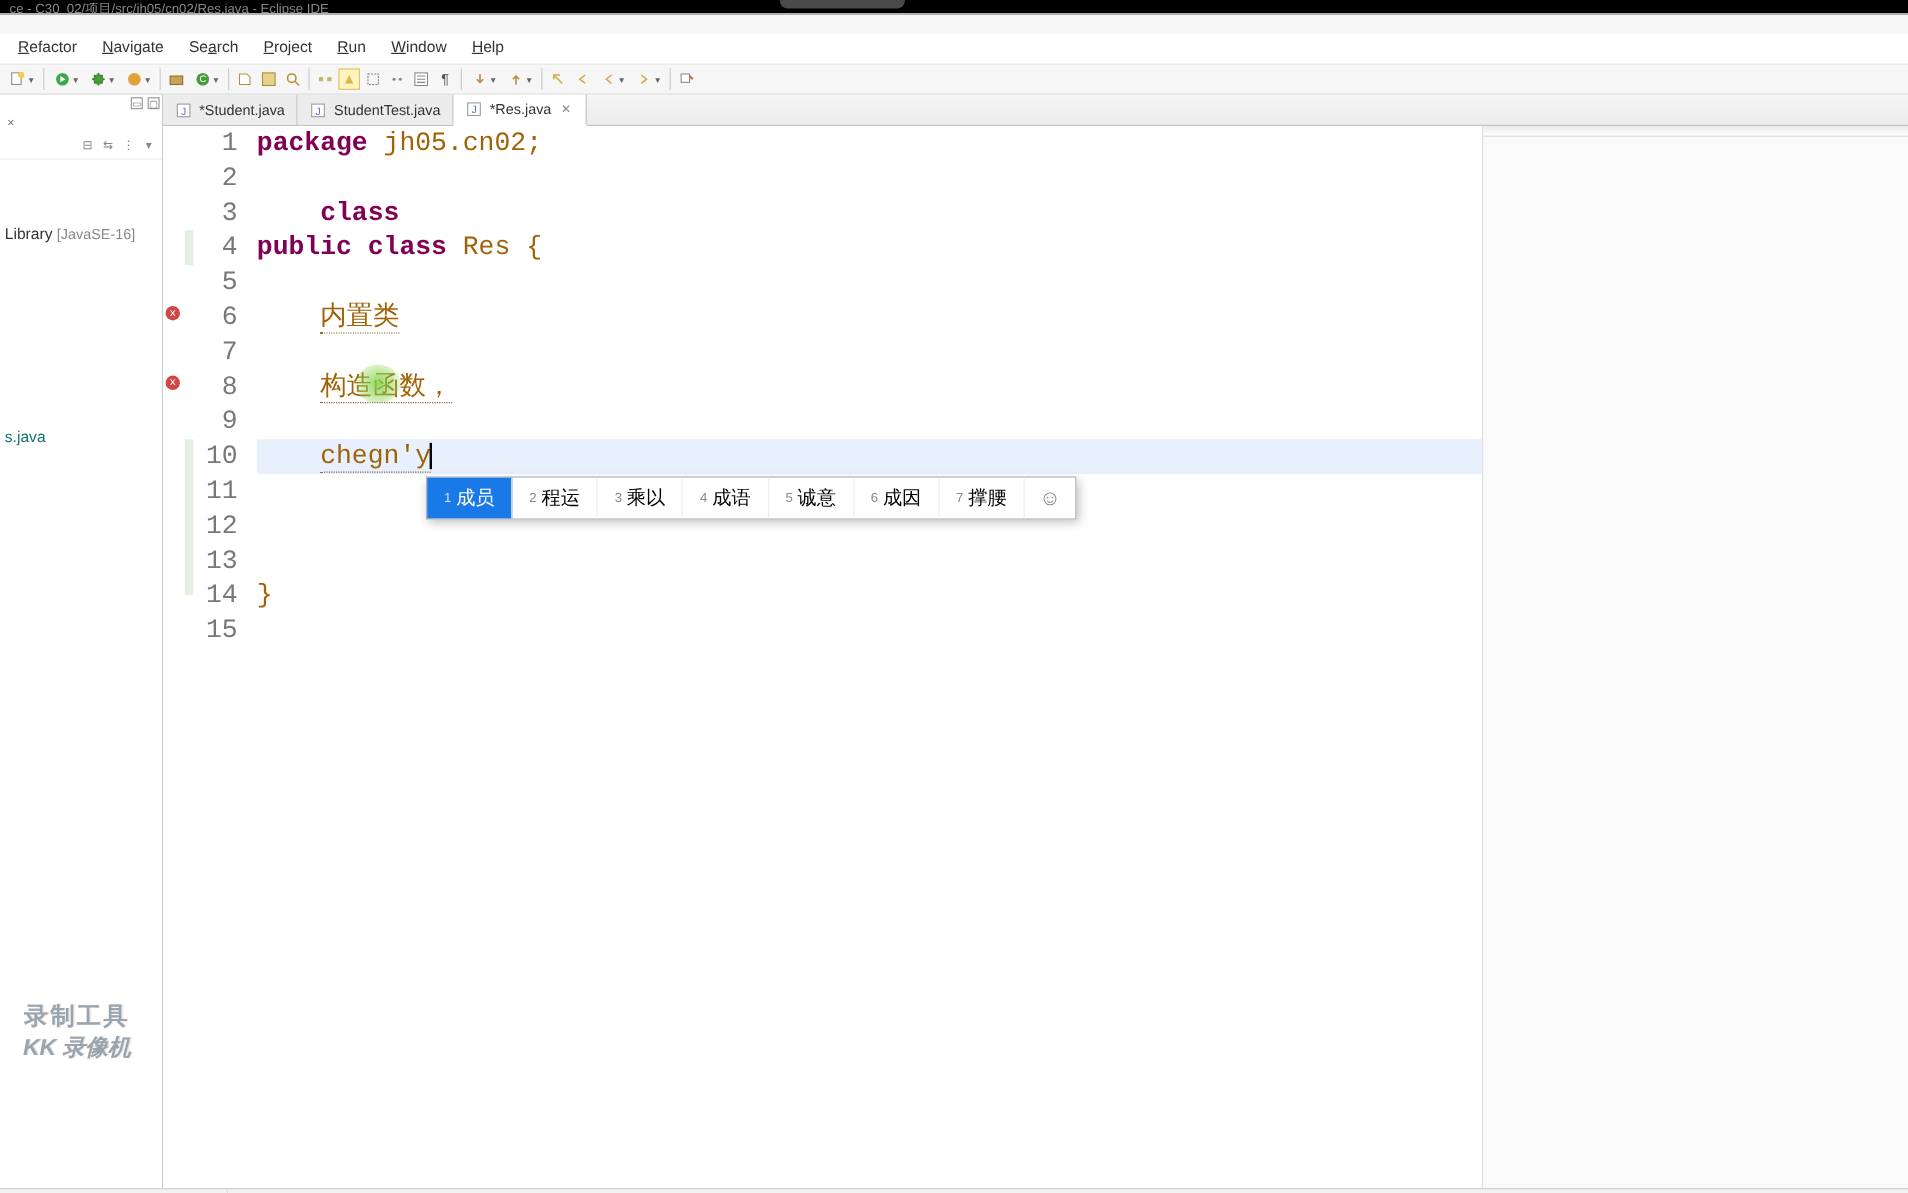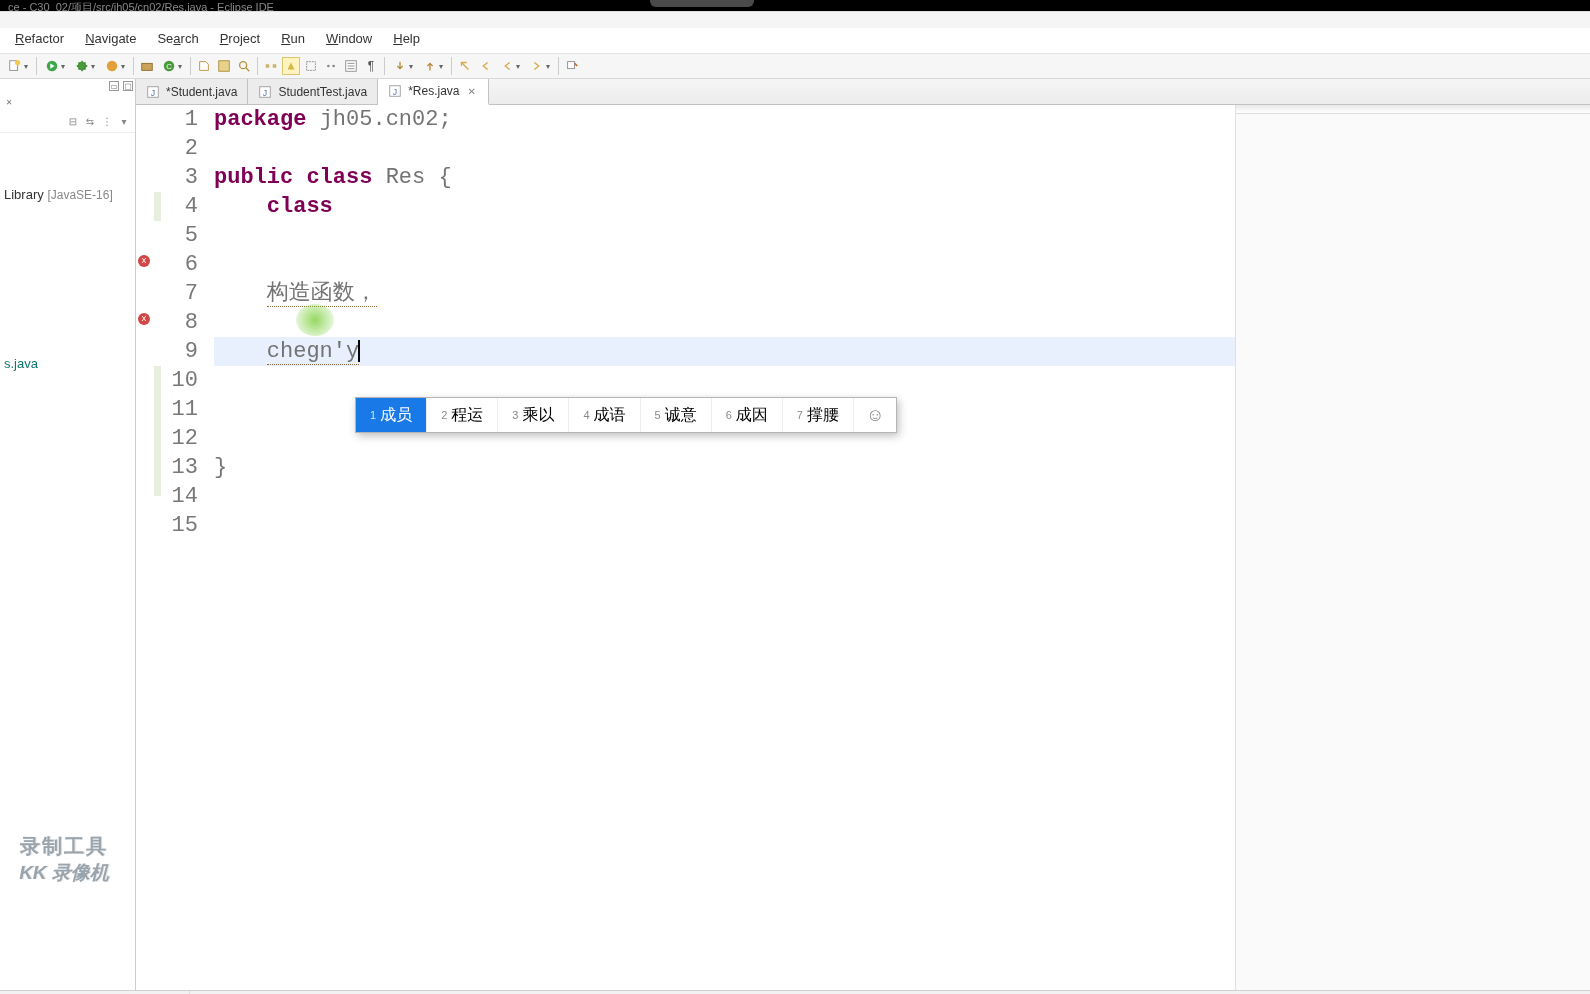--- a/index.html
+++ b/index.html
@@ -179,21 +179,21 @@
     .code {
       flex: 1;
       padding-left: 10px;
       position: relative;
     }
     .code-line { white-space: pre; }
     .current-line {
       background: #e8f0fe;
     }
     .kw { color: #7f0055; font-weight: bold; }
-    .txt { color: #737373; }
+    .txt { color: #a16207; }
     .udl { border-bottom: 1px dotted #8a6d3b; }
     .highlight-circle {
       position: absolute;
       width: 38px; height: 32px;
       border-radius: 50%;
       background: radial-gradient(circle, rgba(130,210,70,0.85) 0%, rgba(130,210,70,0.25) 70%, transparent 100%);
       pointer-events: none;
     }
     .cursor-bar {
       display:inline-block;width:1.5px;height:22px;background:#000;vertical-align:middle;margin-left:-1px;
@@ -493,23 +493,24 @@
           <div>11</div>
           <div>12</div>
           <div>13</div>
           <div>14</div>
           <div>15</div>
         </div>
       <div class="code" id="code-content">
 
       <div class="code-line"><span class="kw">package </span><span class="txt">jh05.cn02;</span></div>
           <div class="code-line">&nbsp;</div>
+          <div class="code-line"><span class="txt">    </span><span class="kw">class</span></div>
           <div class="code-line"><span class="kw">public class </span><span class="txt">Res {</span></div>
-          <div class="code-line"><span class="txt">    </span><span class="kw">class</span></div>
-          <div class="code-line">&nbsp;</div>
+          <div class="code-line">&nbsp;</div>
+          <div class="code-line"><span class="txt">    </span><span class="txt udl">内置类</span></div>
           <div class="code-line">&nbsp;</div>
           <div class="code-line"><span class="txt">    </span><span class="txt udl">构造函数，</span></div>
           <div class="code-line">&nbsp;</div>
           <div class="code-line current-line"><span class="txt">    </span><span class="txt udl">chegn'y</span><span class="cursor-bar"></span></div>
           <div class="code-line">&nbsp;</div>
           <div class="code-line">&nbsp;</div>
           <div class="code-line">&nbsp;</div>
           <div class="code-line"><span class="txt">}</span></div>
           <div class="code-line">&nbsp;</div>
           <div class="highlight-circle" style="top:199px;left:92px;"></div>

